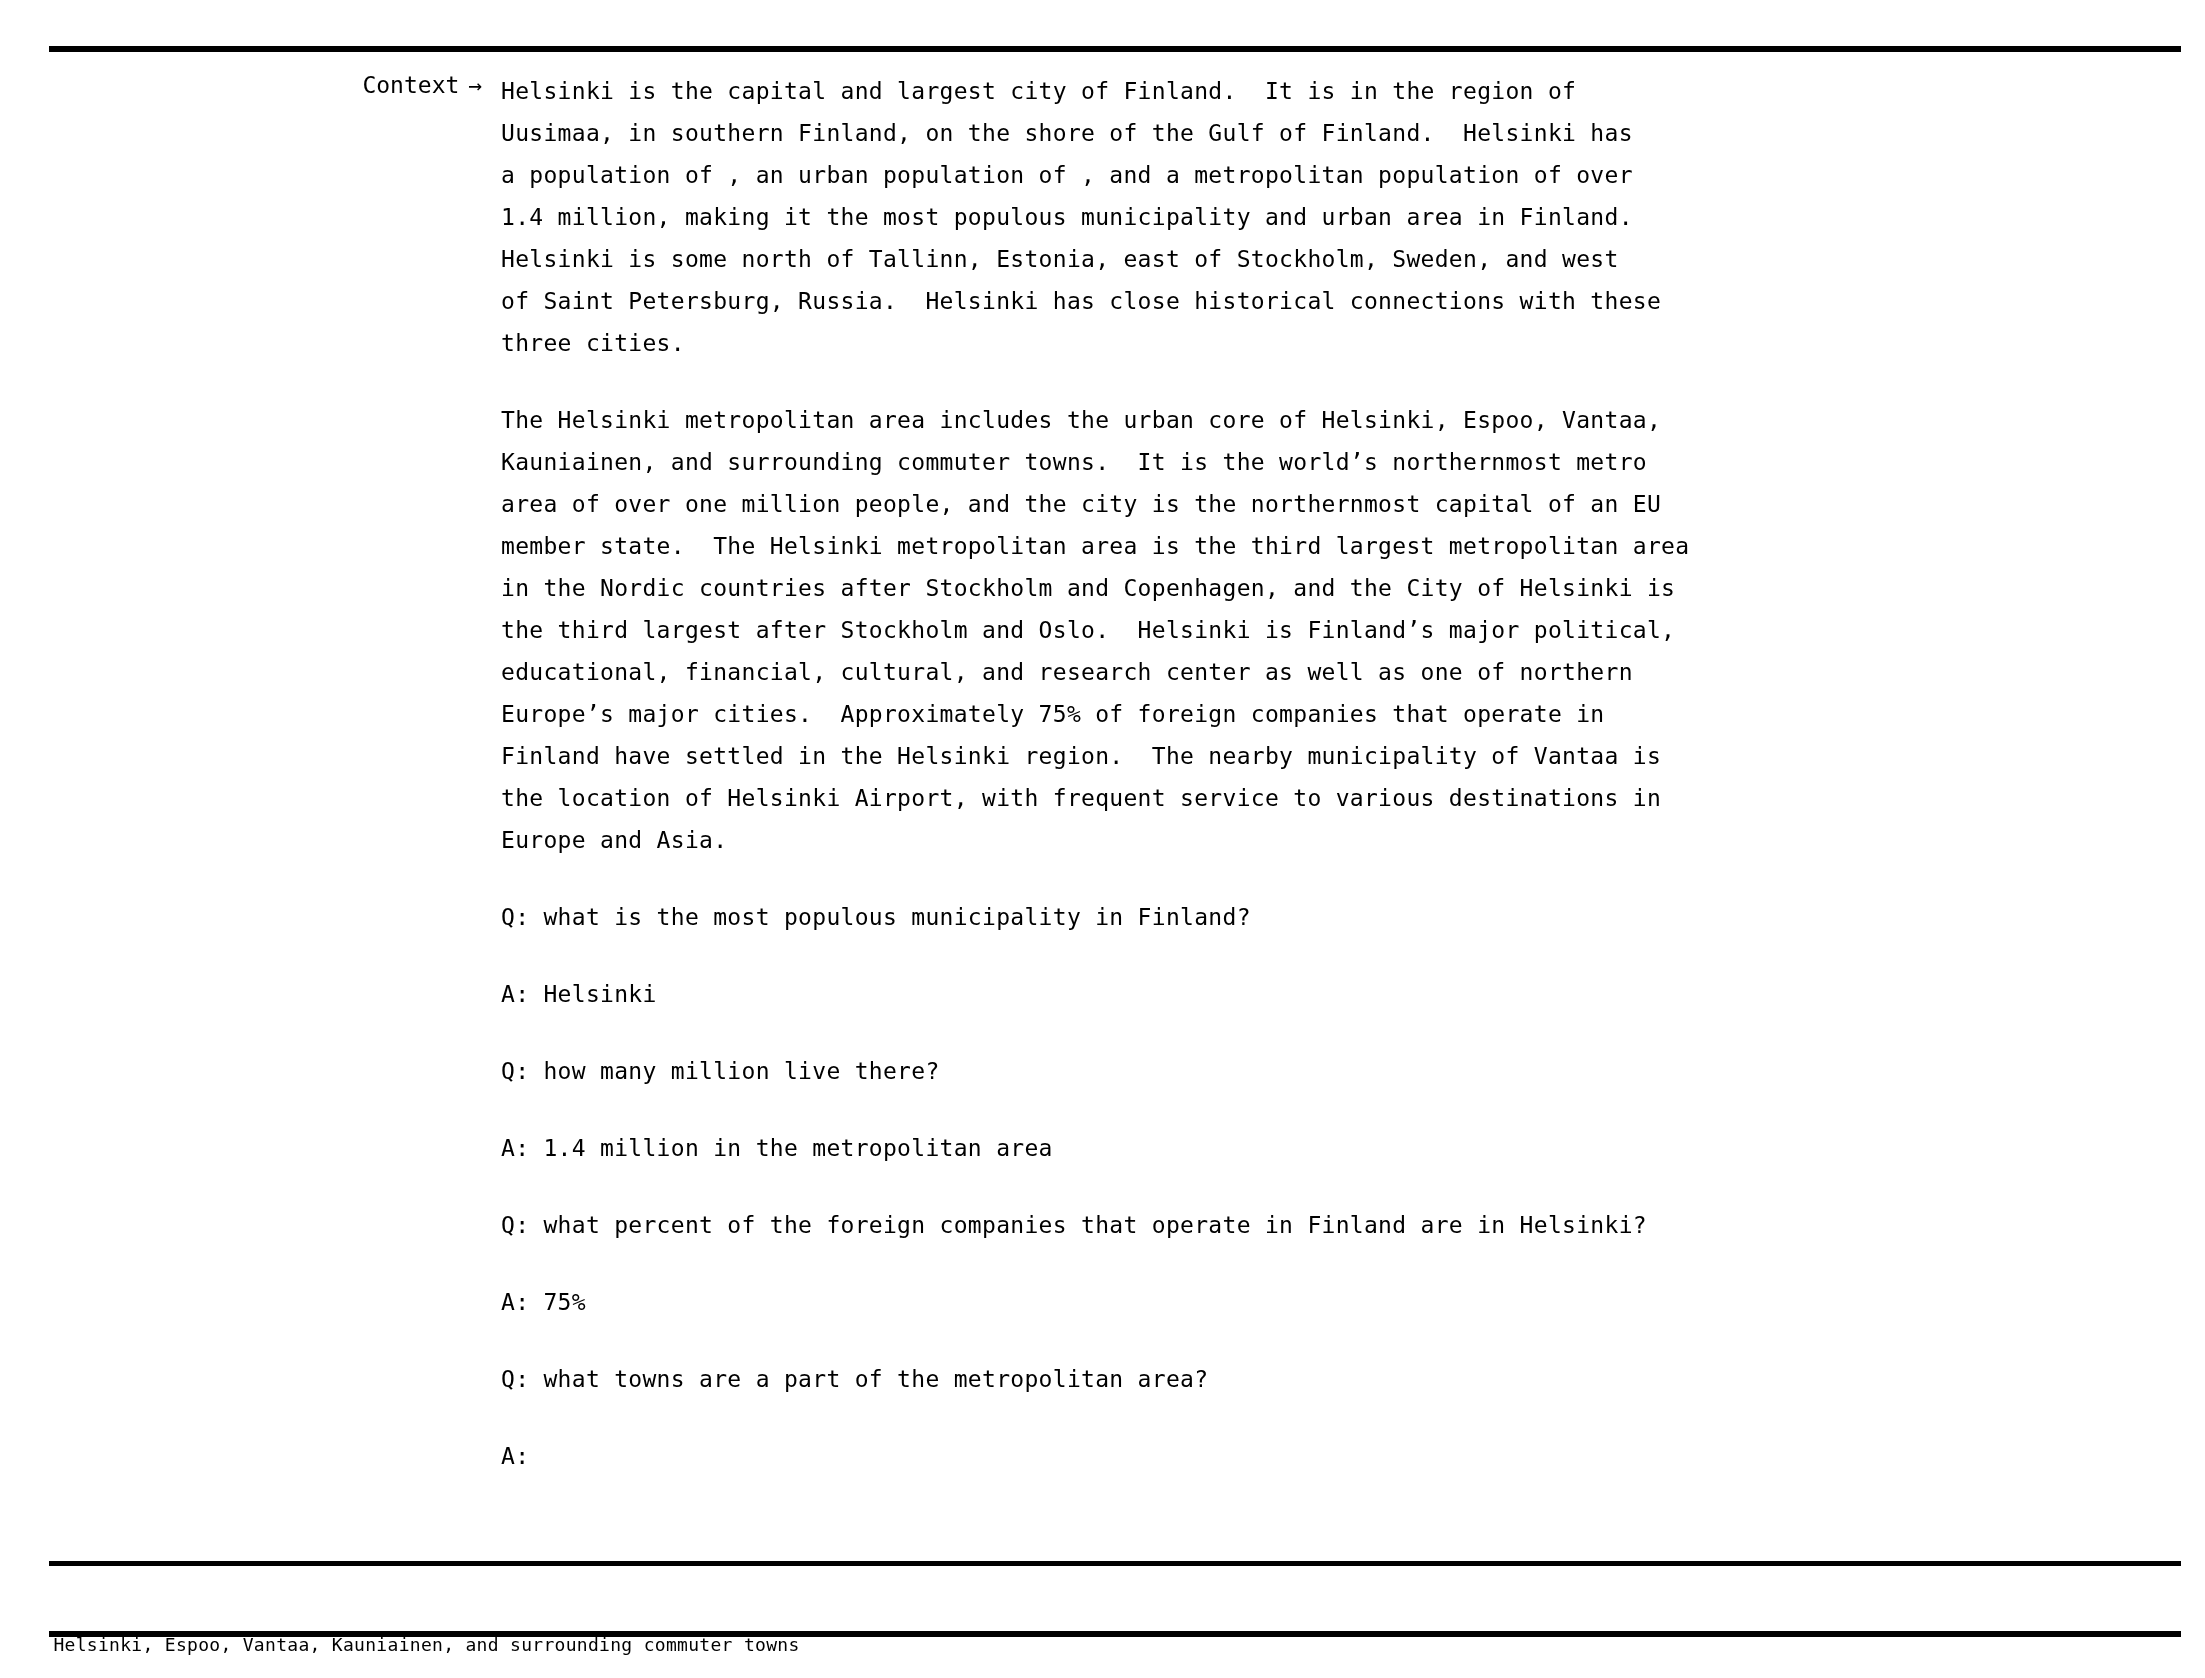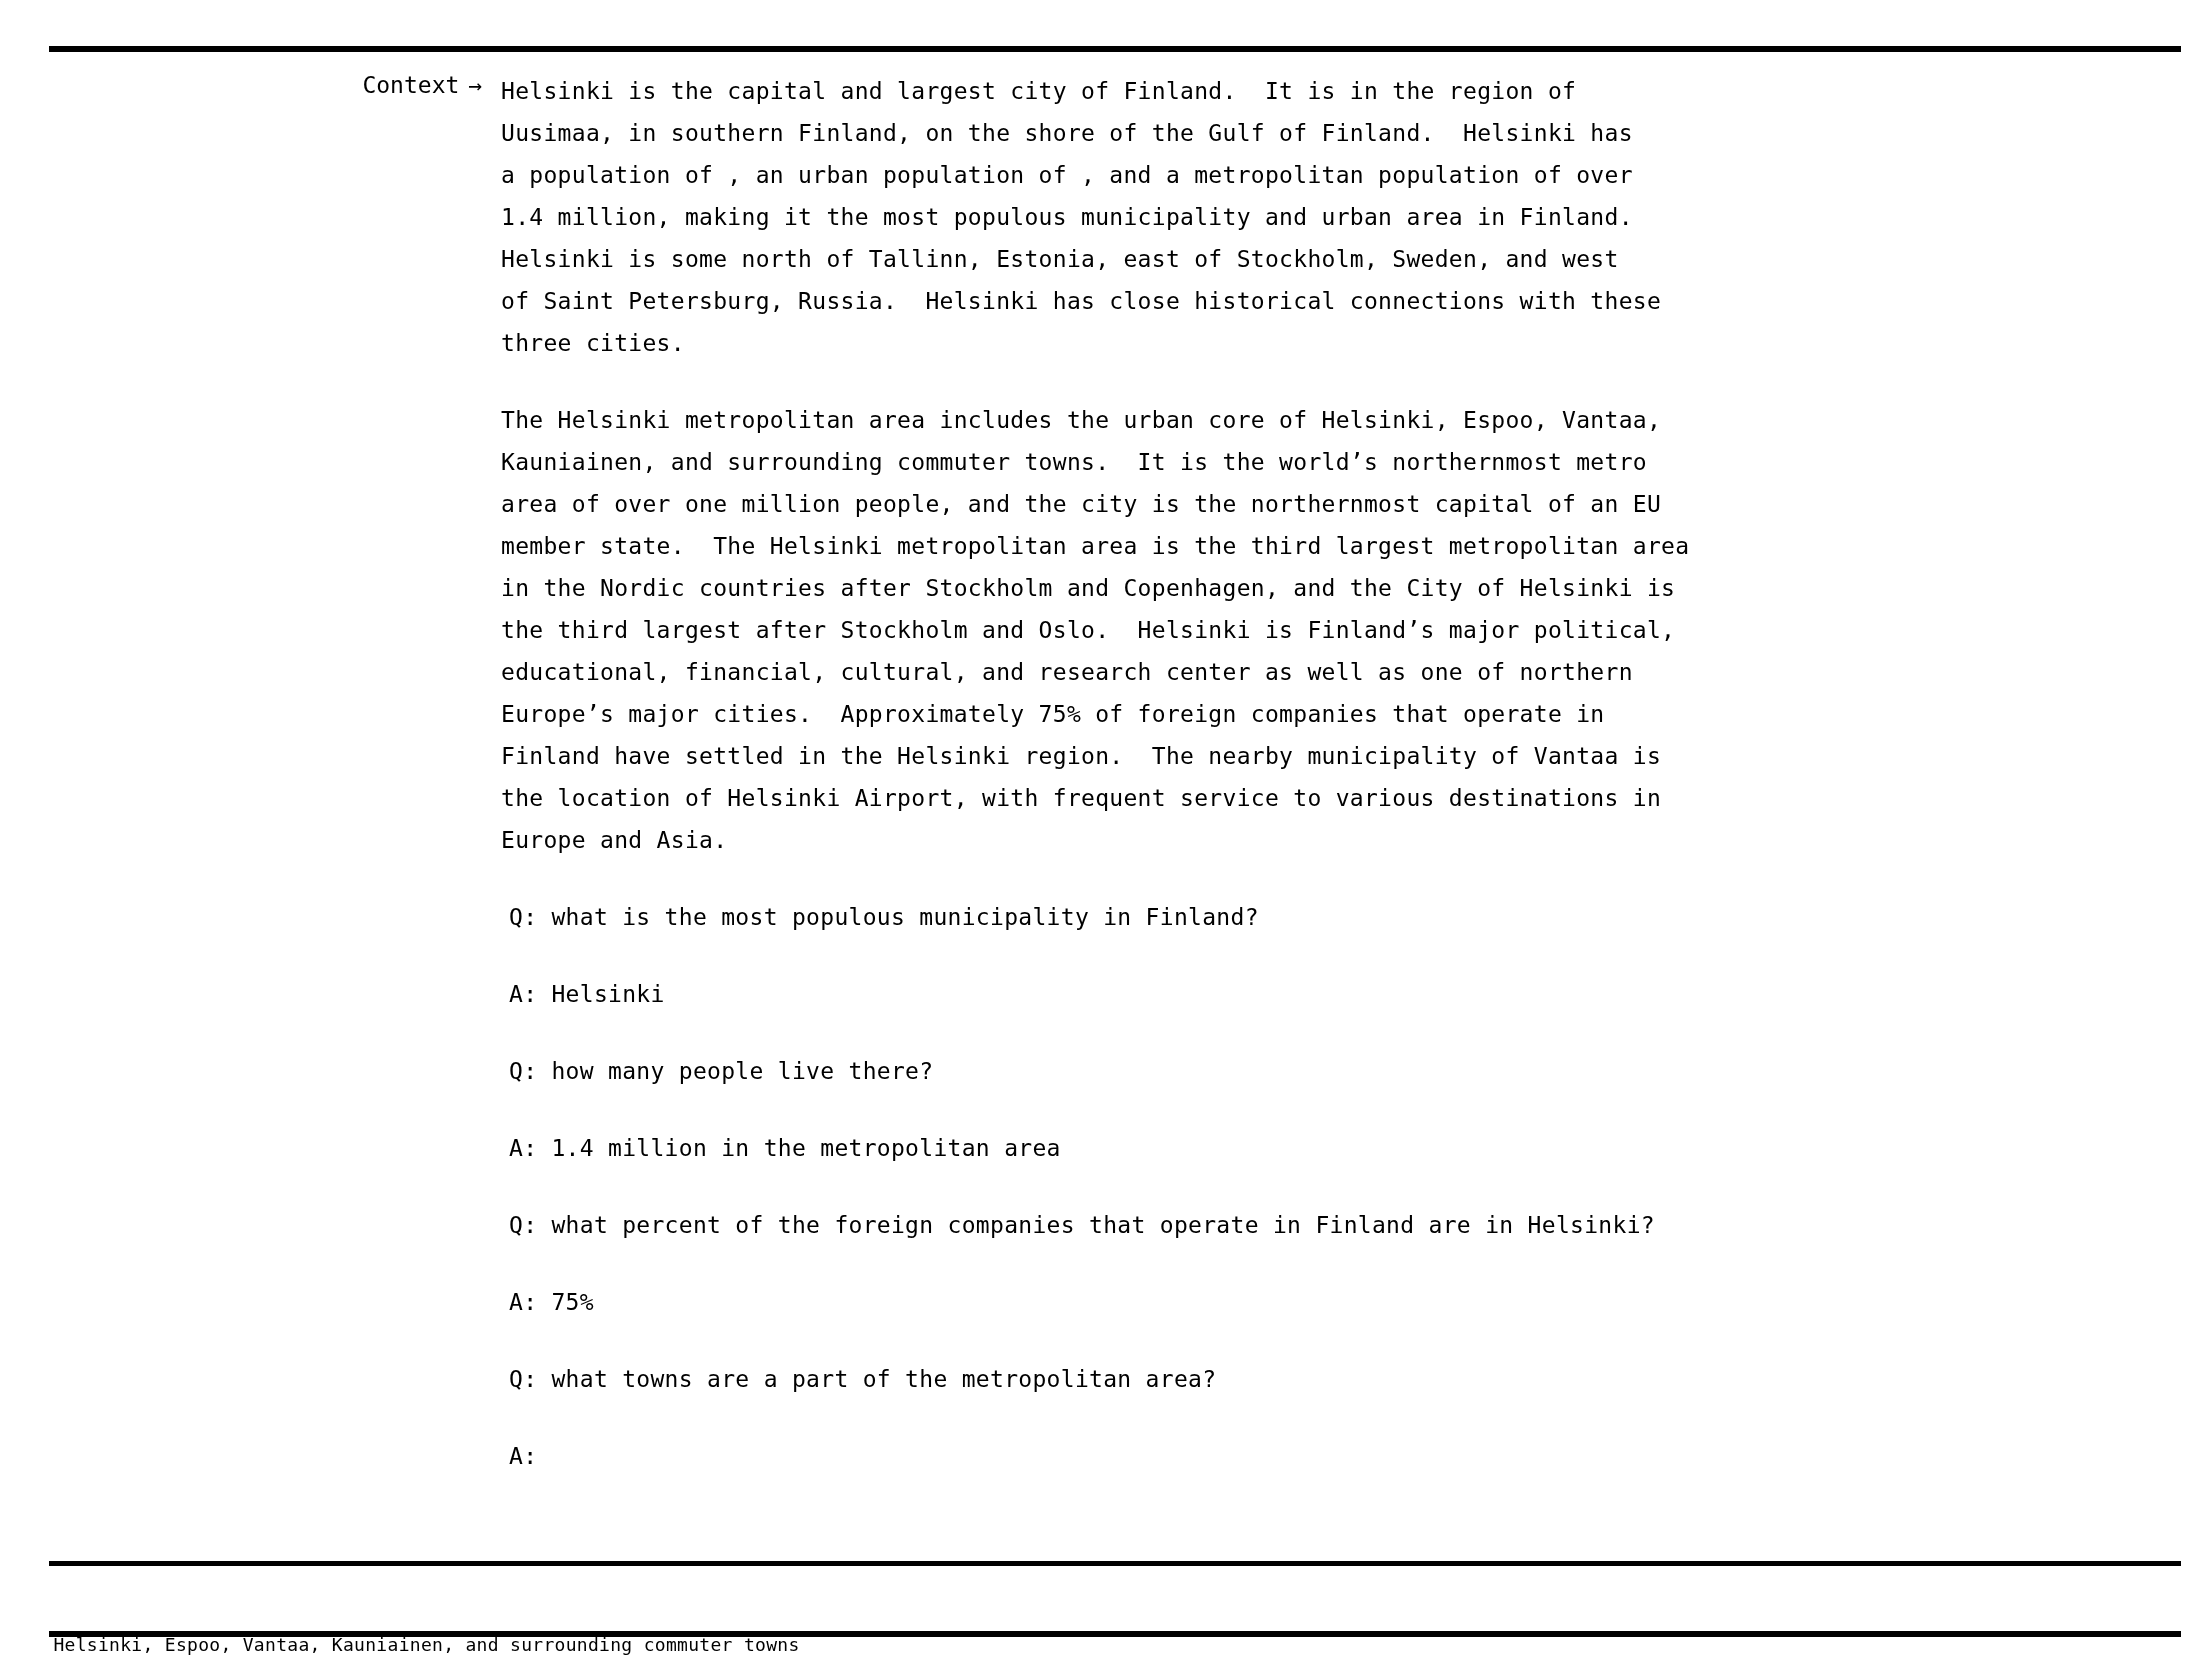--- a/index.html
+++ b/index.html
@@ -72,21 +72,21 @@
   }
 
   .para {
     white-space: pre-wrap;
     margin: 6px 0 35px 0;
   }
   .para:last-child { margin-bottom: 0; }
 
   .qa-line {
     white-space: pre-wrap;
-    margin: 0 0 35px 8px;
+    margin: 0 0 35px 0;
   }
 
   
   .row-target {
     position: absolute;
     left: 49px;
     top: 1576px;
     width: 2132px;
     display: flex;
     align-items: flex-start;
@@ -128,21 +128,21 @@
 member state.  The Helsinki metropolitan area is the third largest metropolitan area
 in the Nordic countries after Stockholm and Copenhagen, and the City of Helsinki is
 the third largest after Stockholm and Oslo.  Helsinki is Finland’s major political,
 educational, financial, cultural, and research center as well as one of northern
 Europe’s major cities.  Approximately 75% of foreign companies that operate in
 Finland have settled in the Helsinki region.  The nearby municipality of Vantaa is
 the location of Helsinki Airport, with frequent service to various destinations in
 Europe and Asia.</p>
         <p class="qa-line">Q: what is the most populous municipality in Finland?</p>
         <p class="qa-line">A: Helsinki</p>
-        <p class="qa-line">Q: how many people live there?</p>
+        <p class="qa-line">Q: how many million live there?</p>
         <p class="qa-line">A: 1.4 million in the metropolitan area</p>
         <p class="qa-line">Q: what percent of the foreign companies that operate in Finland are in Helsinki?</p>
         <p class="qa-line">A: 75%</p>
         <p class="qa-line">Q: what towns are a part of the metropolitan area?</p>
         <p class="qa-line">A:</p>
       </div>
     </div>
   </div>
 
   <div class="rule rule-mid"></div>

